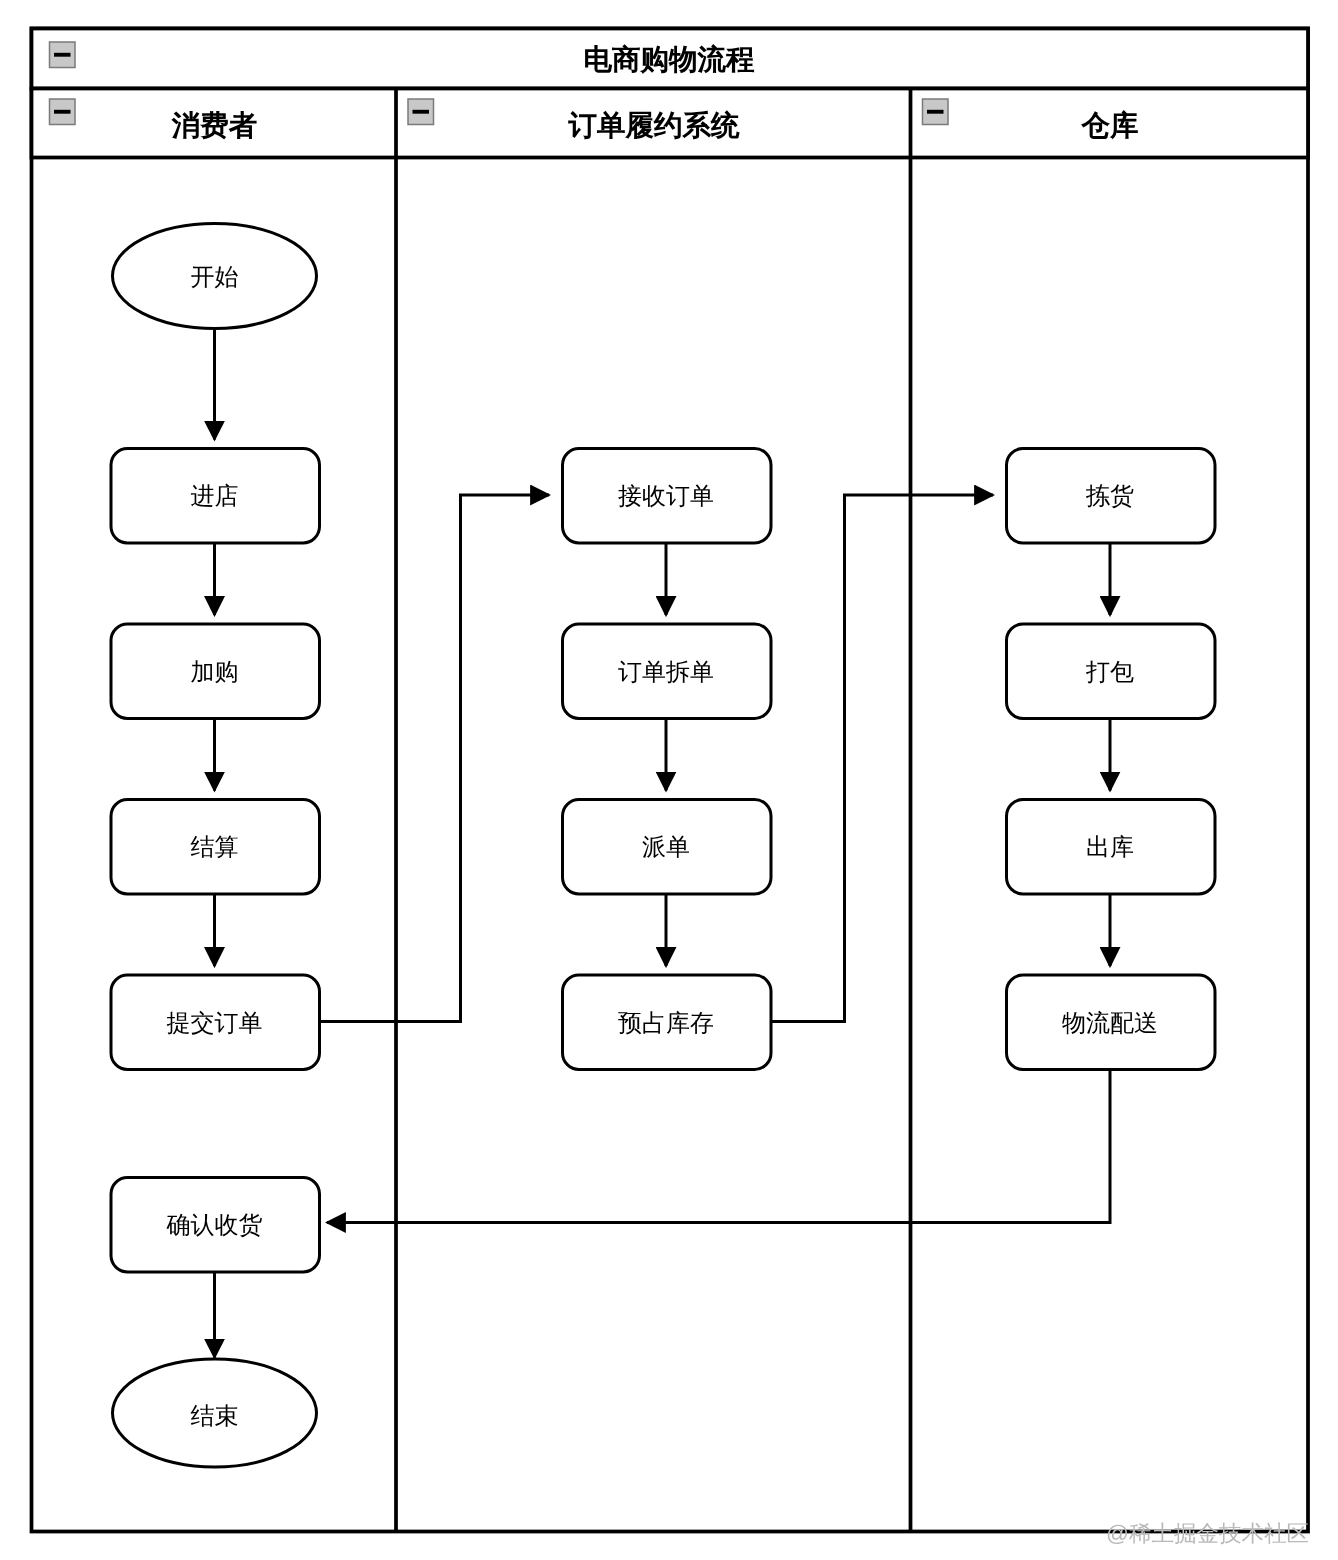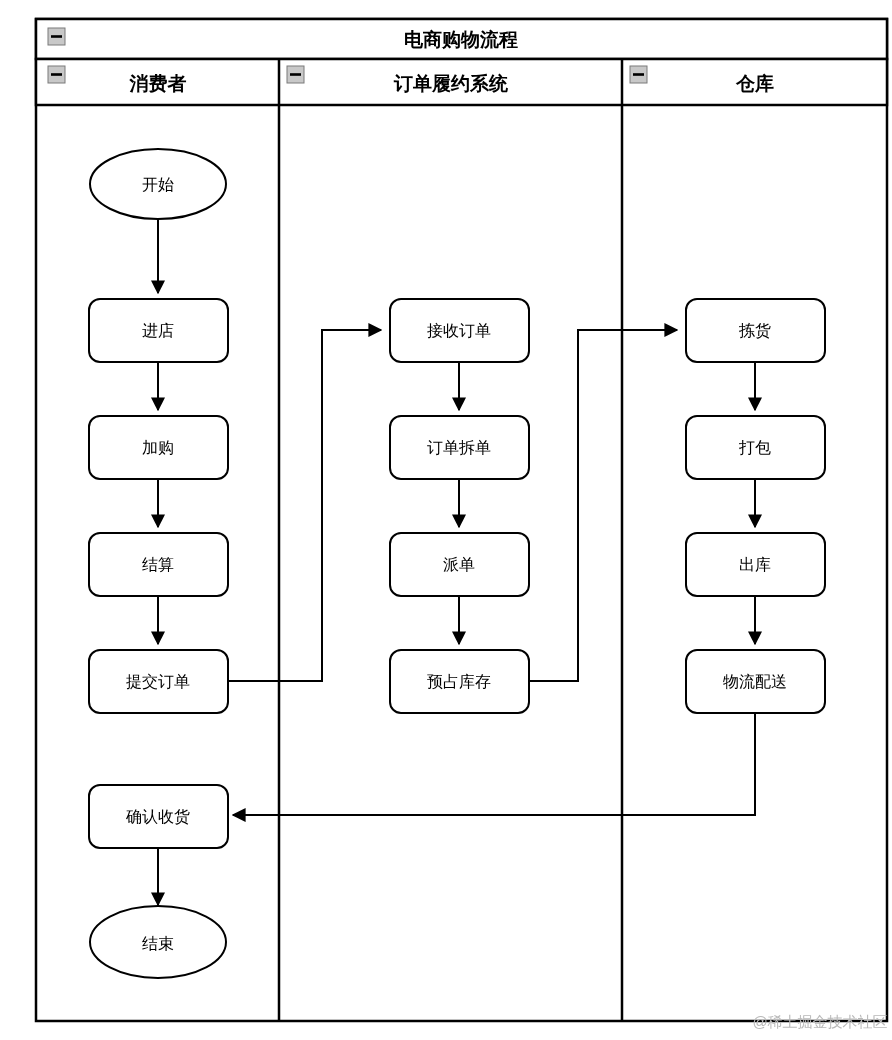--- a/index.html
+++ b/index.html
@@ -13,21 +13,20 @@
     font-family: "Liberation Sans", "DejaVu Sans", sans-serif;
     overflow: hidden;
     position: relative;
   }
   #canvas {
     position: absolute;
     left: 0;
     top: 0;
     width: 716px;
     height: 1040px;
-    margin-left: 15px;
   }
   #canvas svg {
     display: block;
   }
   .pool-title-text {
     font-size: 19px;
     font-weight: bold;
     fill: #000000;
   }
   .lane-title-text {

